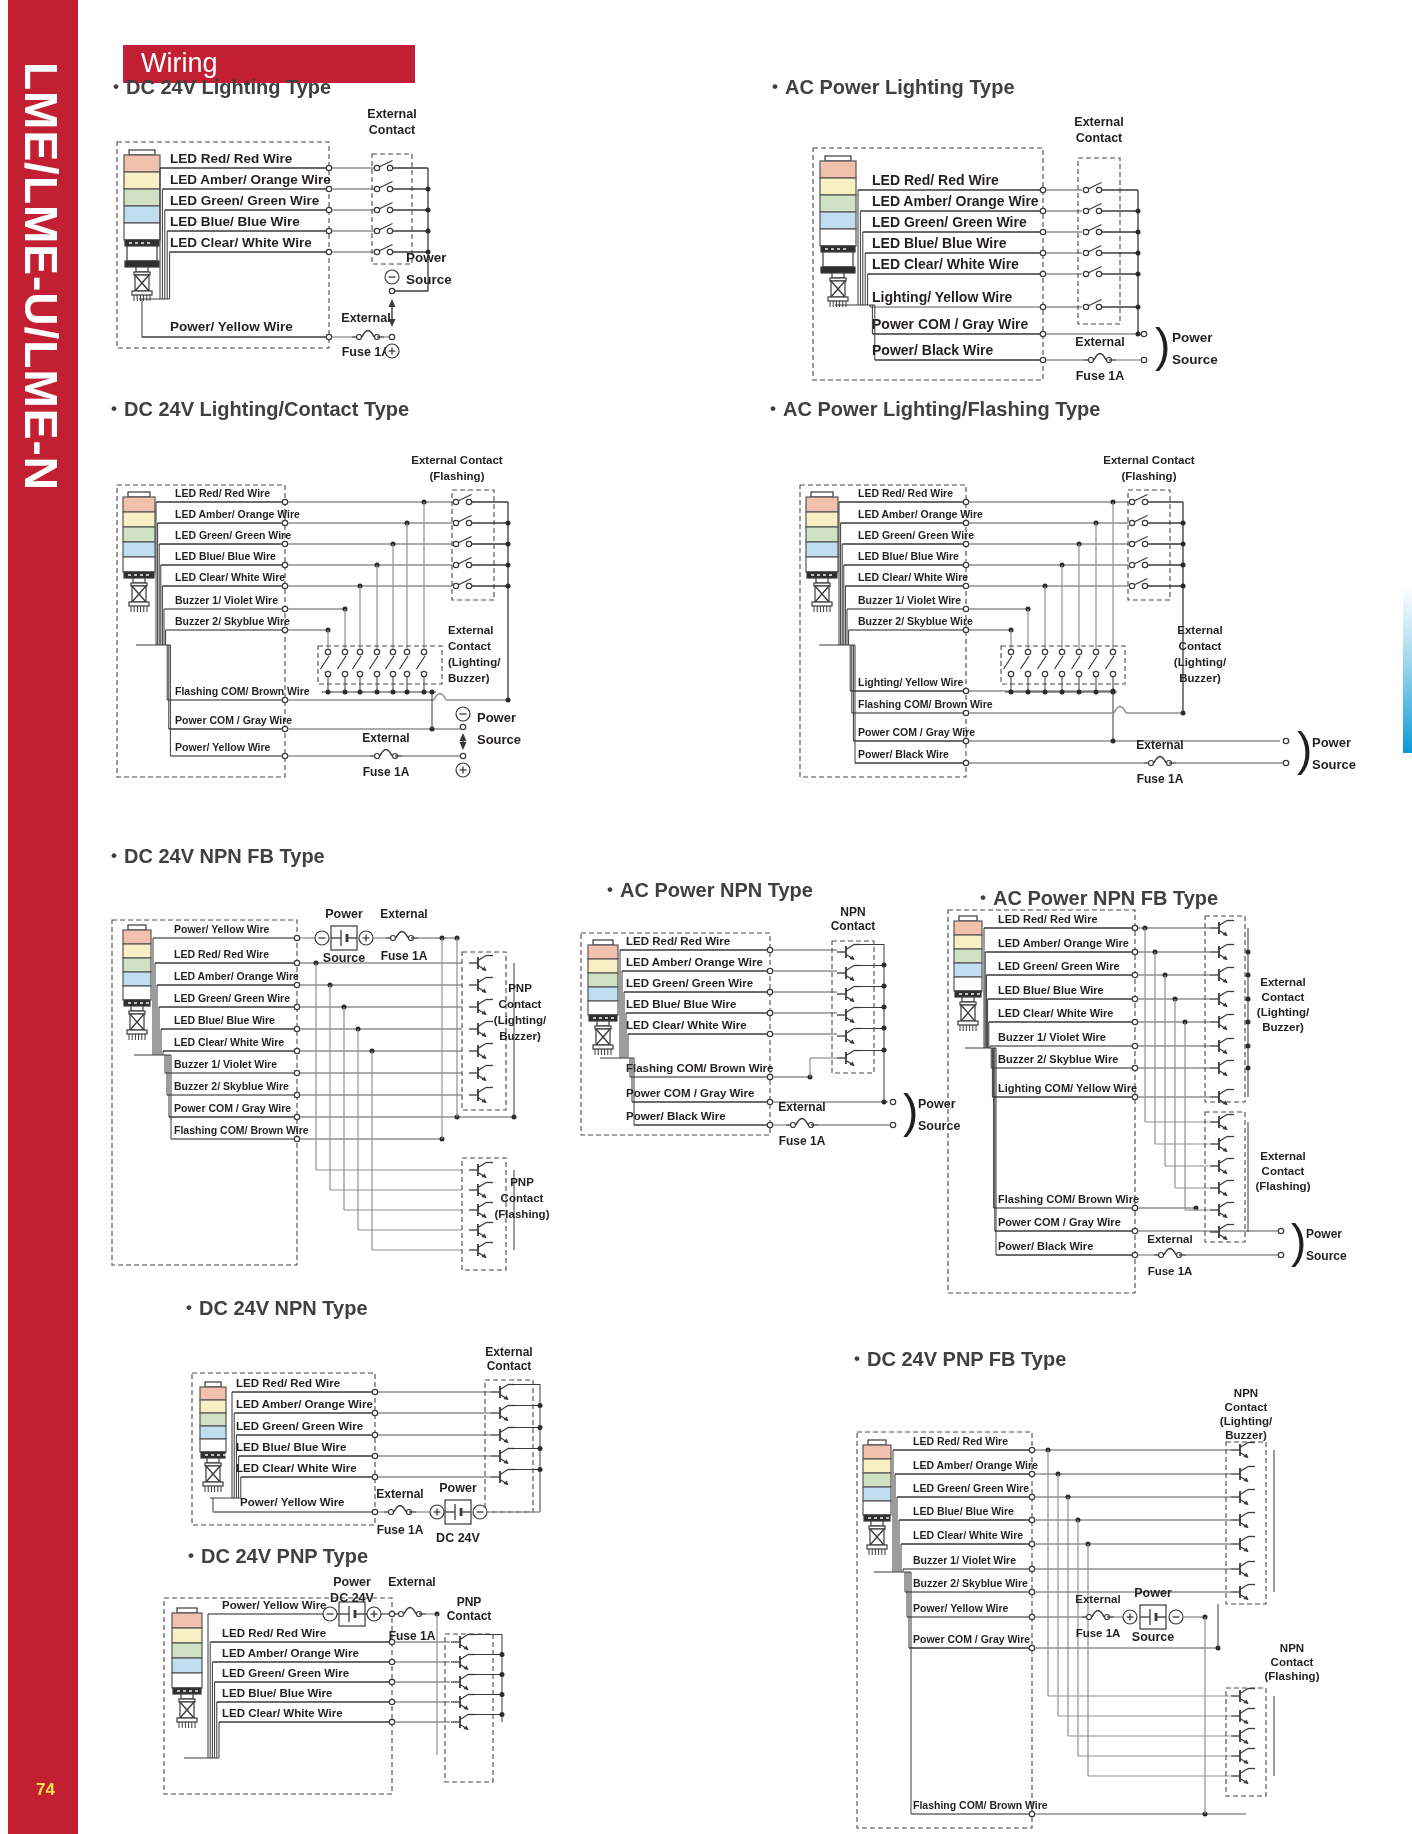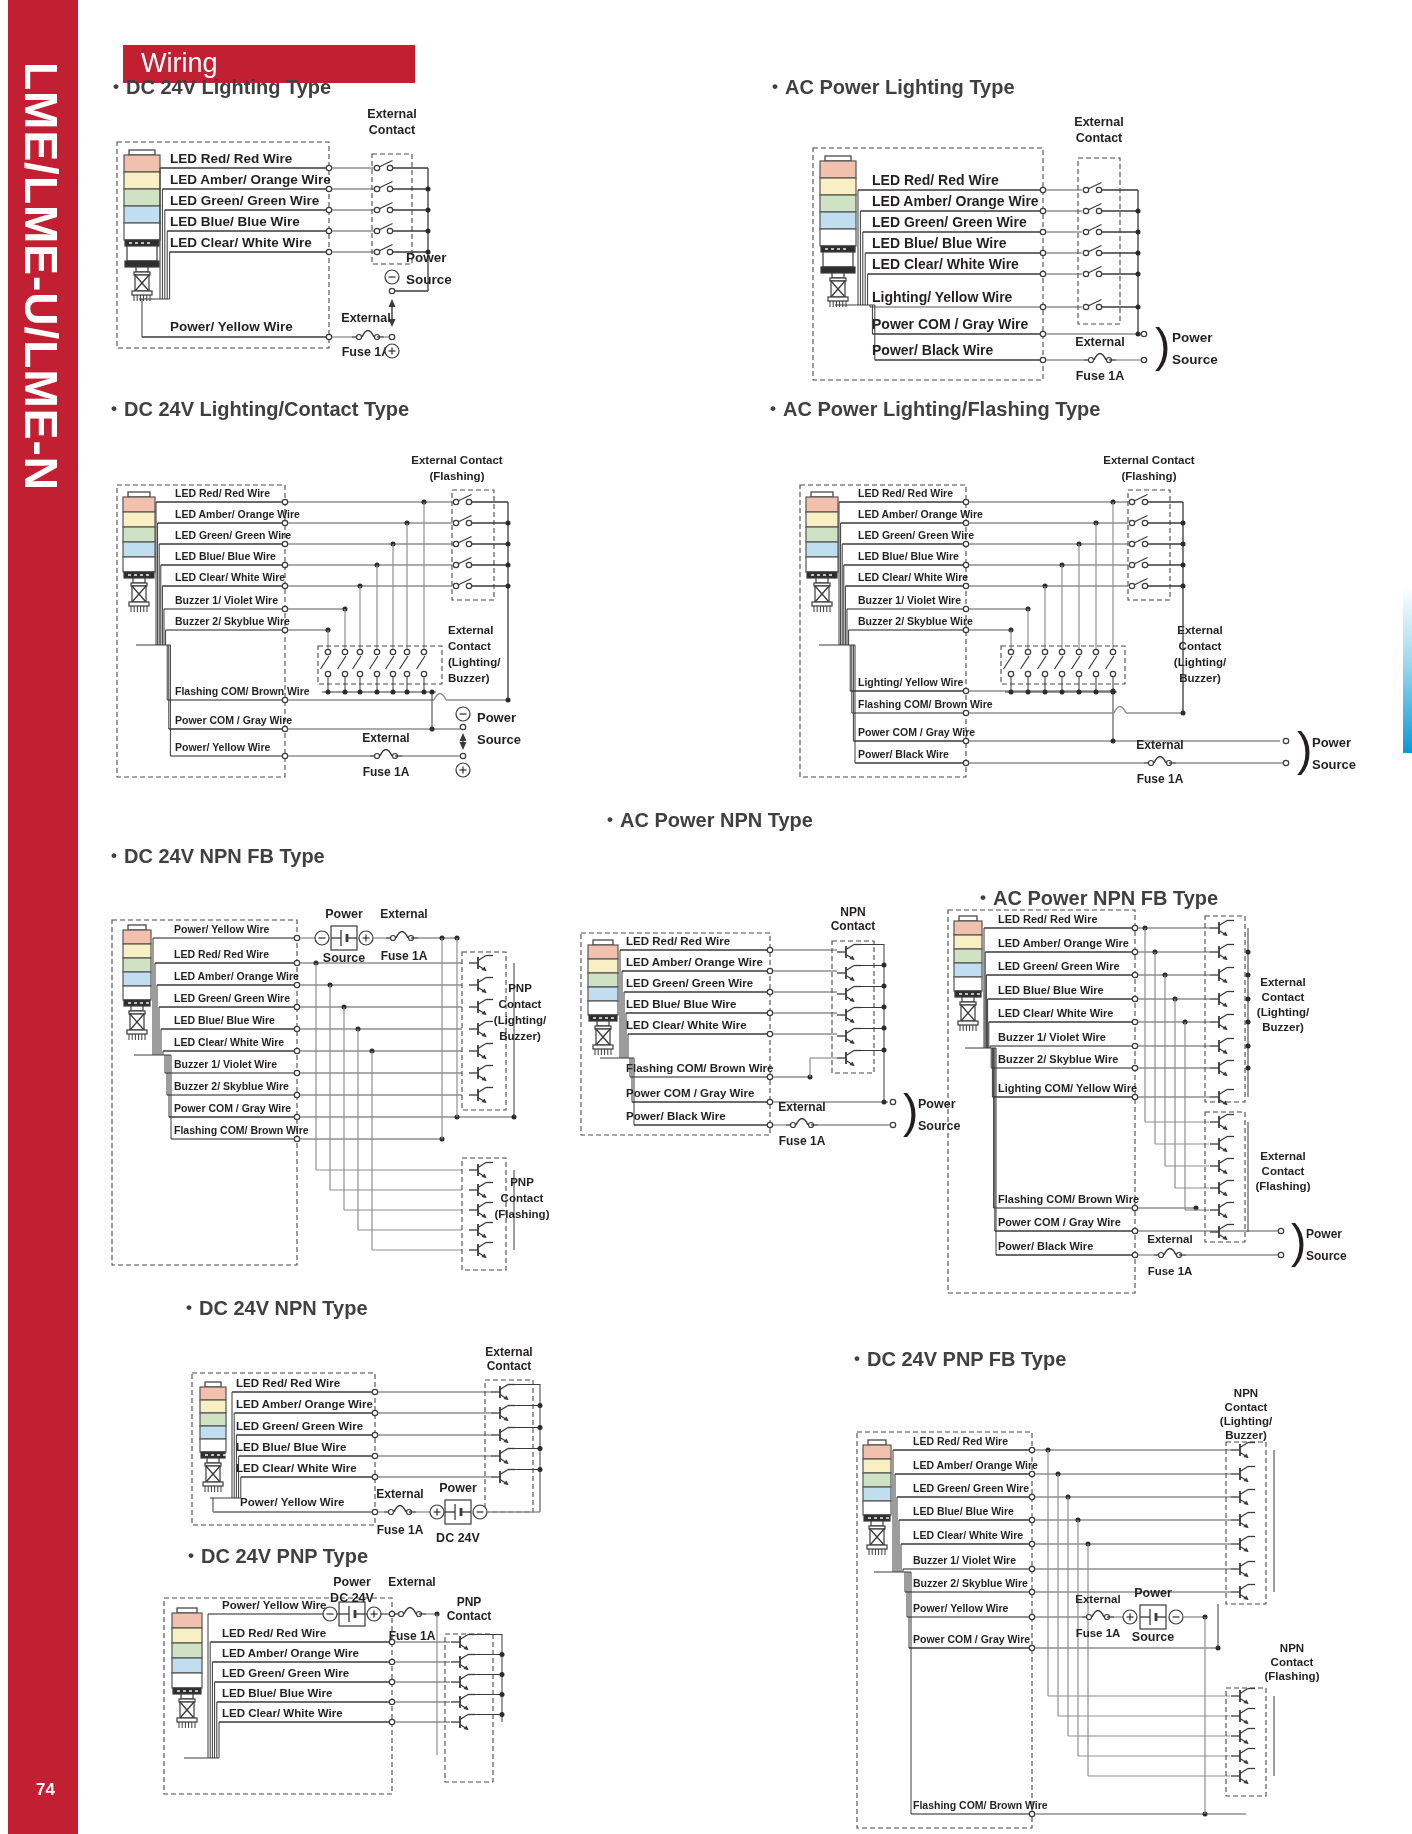--- a/index.html
+++ b/index.html
@@ -1,21 +1,21 @@
 <!DOCTYPE html>
 <html><head>
 <meta charset="utf-8">
 <style>
   html,body{margin:0;padding:0;background:#fff;}
   #page{position:relative;width:1412px;height:1834px;background:#fff;overflow:hidden;
         font-family:"Liberation Sans",sans-serif;}
   #sidebar{position:absolute;left:8px;top:0;width:70px;height:1834px;}
   #sidebar-label{position:absolute;left:6px;top:62px;writing-mode:vertical-rl;
         color:#fff;font-size:46px;font-weight:700;letter-spacing:1px;white-space:nowrap;}
-  #page-num{position:absolute;left:28px;bottom:34px;color:#ffffff;font-size:17px;font-weight:700;}
+  #page-num{position:absolute;left:28px;bottom:34px;color:#fde047;font-size:17px;font-weight:700;}
   #wiring-box{position:absolute;left:111px;top:45px;width:292px;height:38px;margin-left:12px;}
   #wiring-box span{display:block;color:#fff;font-size:27px;font-weight:500;padding:3px 0 0 18px;}
   #edgebar{position:absolute;left:1403px;top:587px;width:9px;height:166px;
         background:linear-gradient(to bottom,#ffffff 0%,#9fd8ef 45%,#0a99d6 100%);}
   .stitle{position:absolute;font-size:20px;font-weight:700;color:#404040;white-space:nowrap;}
   .stitle .bullet{font-size:17px;margin-right:7px;position:relative;top:-2px;}
   svg{position:absolute;left:0;top:0;}
   svg text{font-family:"Liberation Sans",sans-serif;fill:#231f20;}
 </style>
 </head>
@@ -29,21 +29,21 @@
   <div id="wiring-box" style="background: rgb(194, 32, 50);">
     <span>Wiring</span>
   </div>
   <div id="edgebar"></div>
   <div id="titles">
       <div class="stitle" style="left: 113px; top: 76px;"><span class="bullet">•</span><span>DC 24V Lighting Type</span></div>
       <div class="stitle" style="left: 772px; top: 76px;"><span class="bullet">•</span><span>AC Power Lighting Type</span></div>
       <div class="stitle" style="left: 111px; top: 398px;"><span class="bullet">•</span><span>DC 24V Lighting/Contact Type</span></div>
       <div class="stitle" style="left: 770px; top: 398px;"><span class="bullet">•</span><span>AC Power Lighting/Flashing Type</span></div>
       <div class="stitle" style="left: 111px; top: 845px;"><span class="bullet">•</span><span>DC 24V NPN FB Type</span></div>
-      <div class="stitle" style="left: 607px; top: 809px;"><span class="bullet">•</span><span>AC Power NPN Type</span></div>
+      <div class="stitle" style="left: 607px; top: 879px;"><span class="bullet">•</span><span>AC Power NPN Type</span></div>
       <div class="stitle" style="left: 944px; top: 887px; margin-left: 36px;"><span class="bullet">•</span><span>AC Power NPN FB Type</span></div>
       <div class="stitle" style="left: 186px; top: 1297px;"><span class="bullet">•</span><span>DC 24V NPN Type</span></div>
       <div class="stitle" style="left: 854px; top: 1348px;"><span class="bullet">•</span><span>DC 24V PNP FB Type</span></div>
       <div class="stitle" style="left: 188px; top: 1545px; text-align: right;"><span class="bullet">•</span><span>DC 24V PNP Type</span></div>
     </div>
   <svg id="dsvg" width="1412" height="1834" viewBox="0 0 1412 1834">
       <g>
         <rect x="117" y="142" width="212" height="206" fill="none" stroke="#4a4a4a" stroke-width="1.1" stroke-dasharray="5,3"></rect>
         <rect x="129" y="150" width="26" height="5" fill="#fff" stroke="#3a3a3a" stroke-width="1.2"></rect>
         <rect x="124" y="155" width="36" height="17" fill="#f1c1ad" stroke="#555" stroke-width="1.2"></rect>

